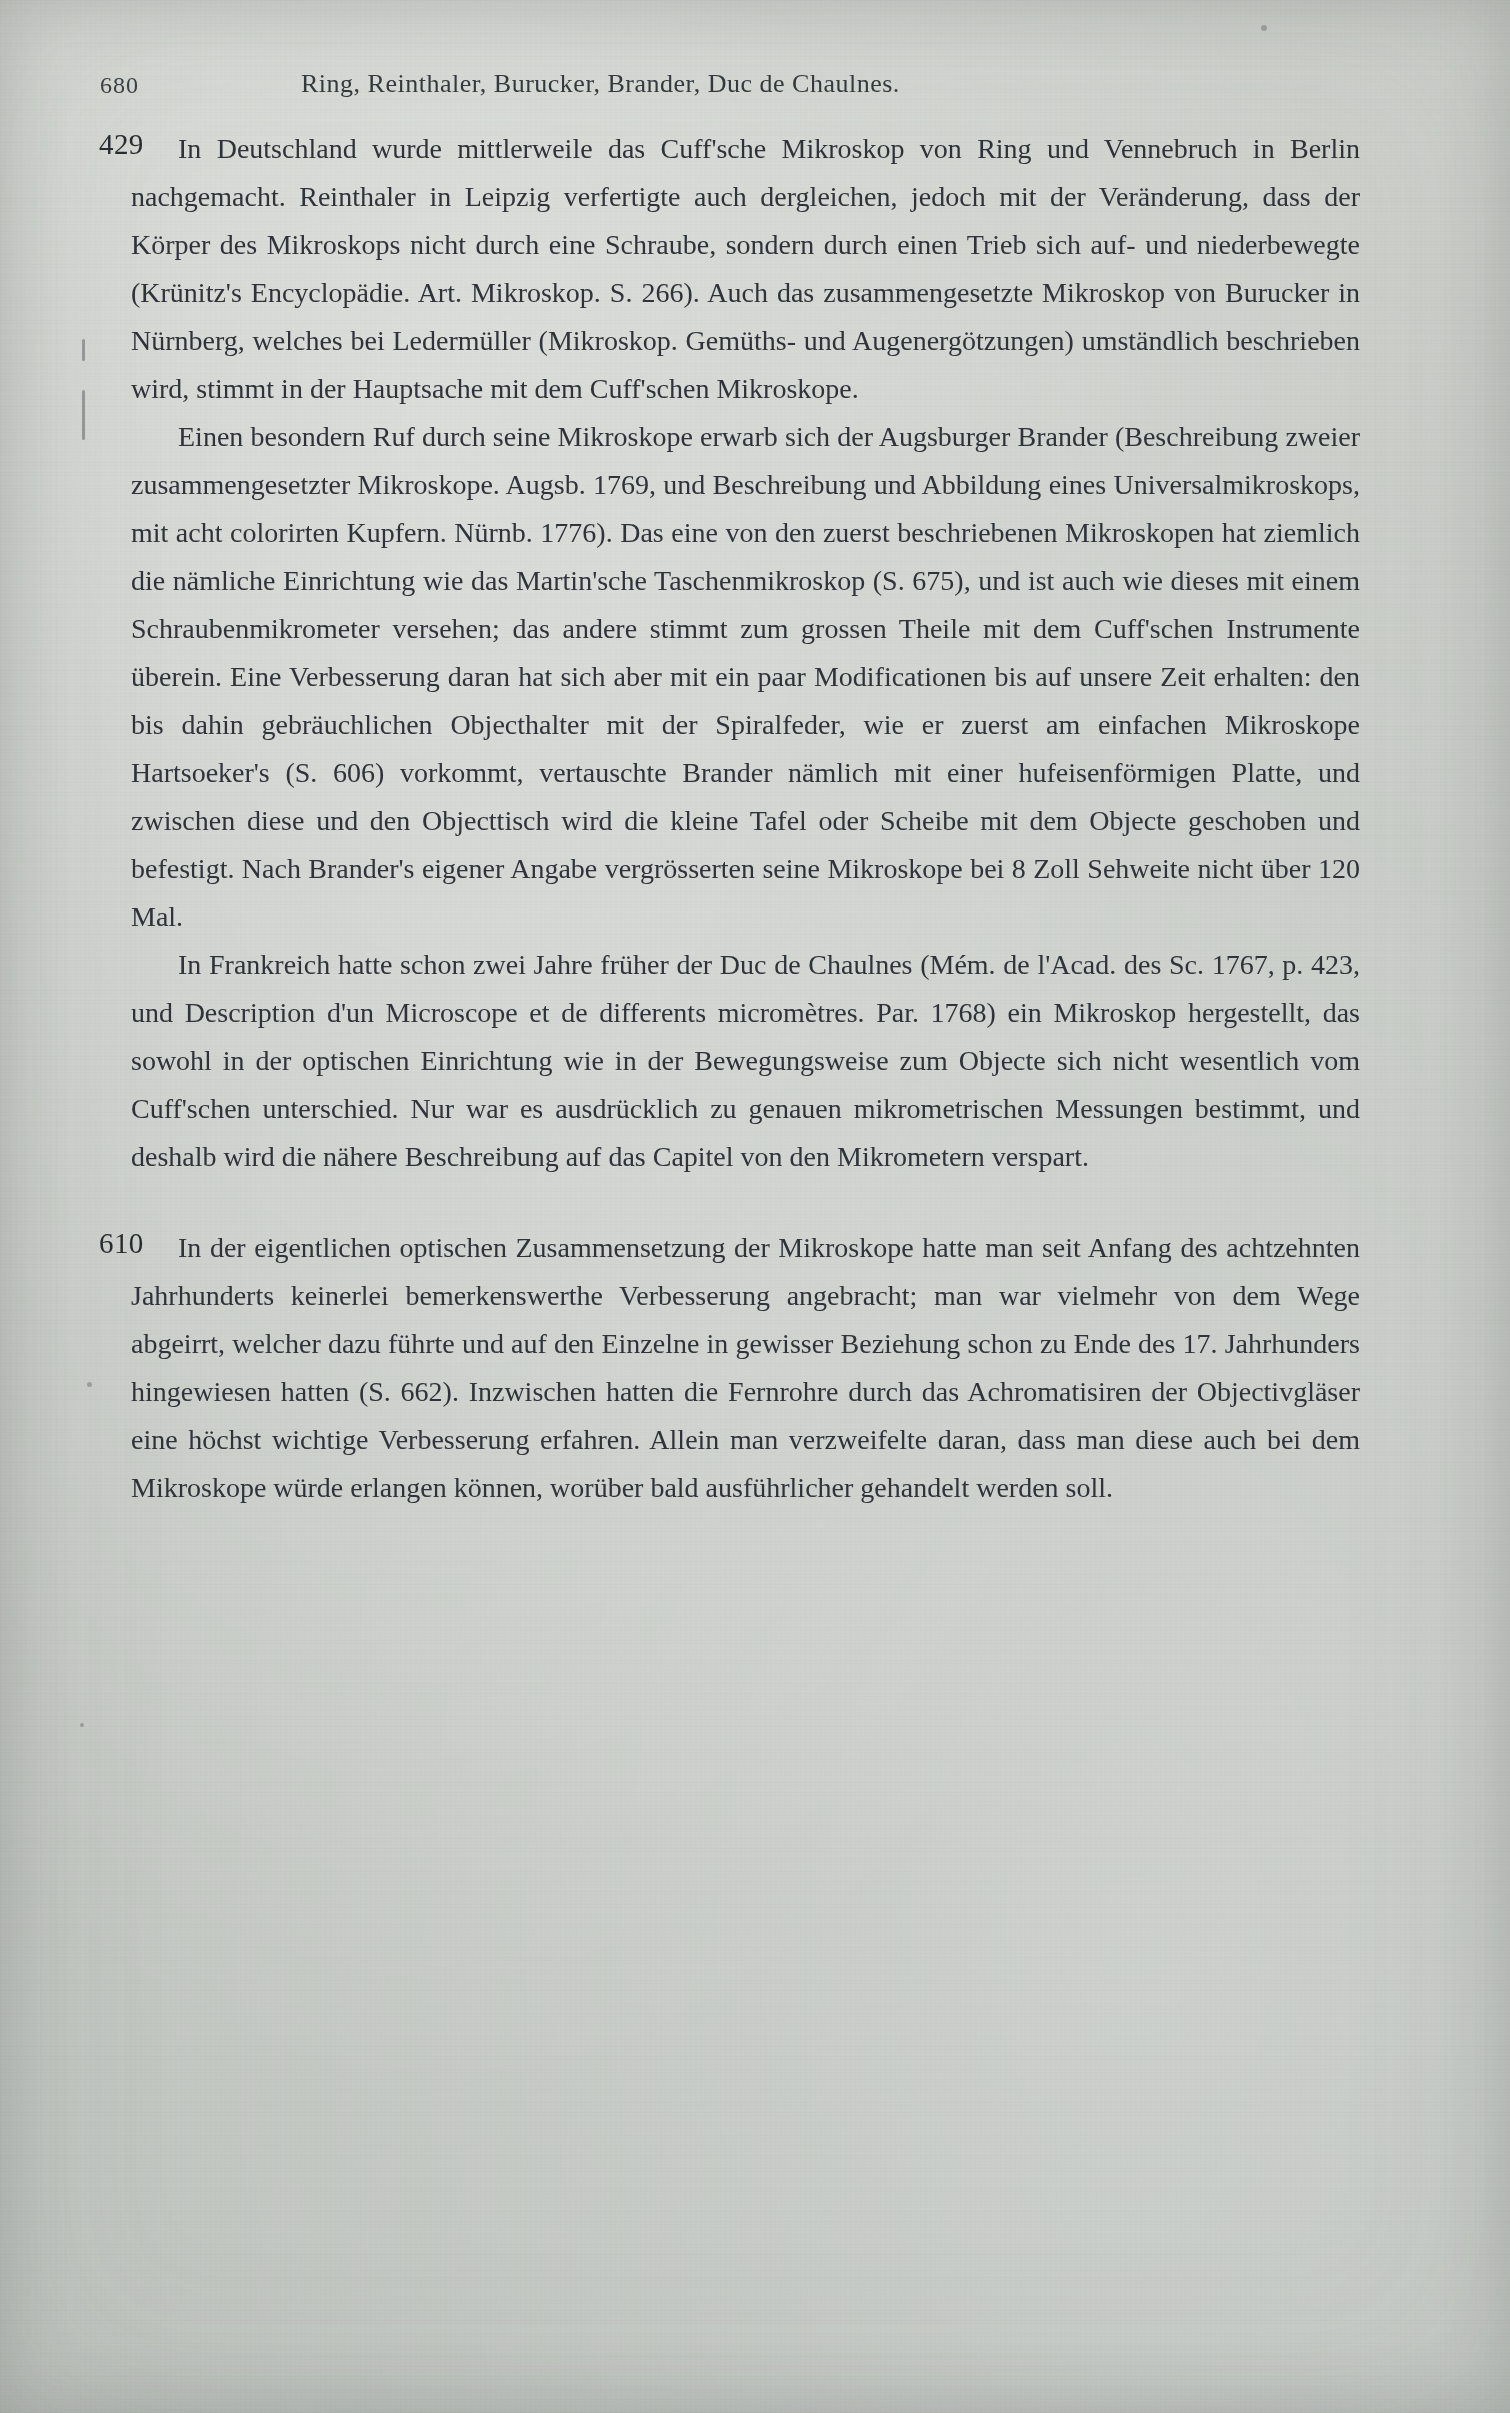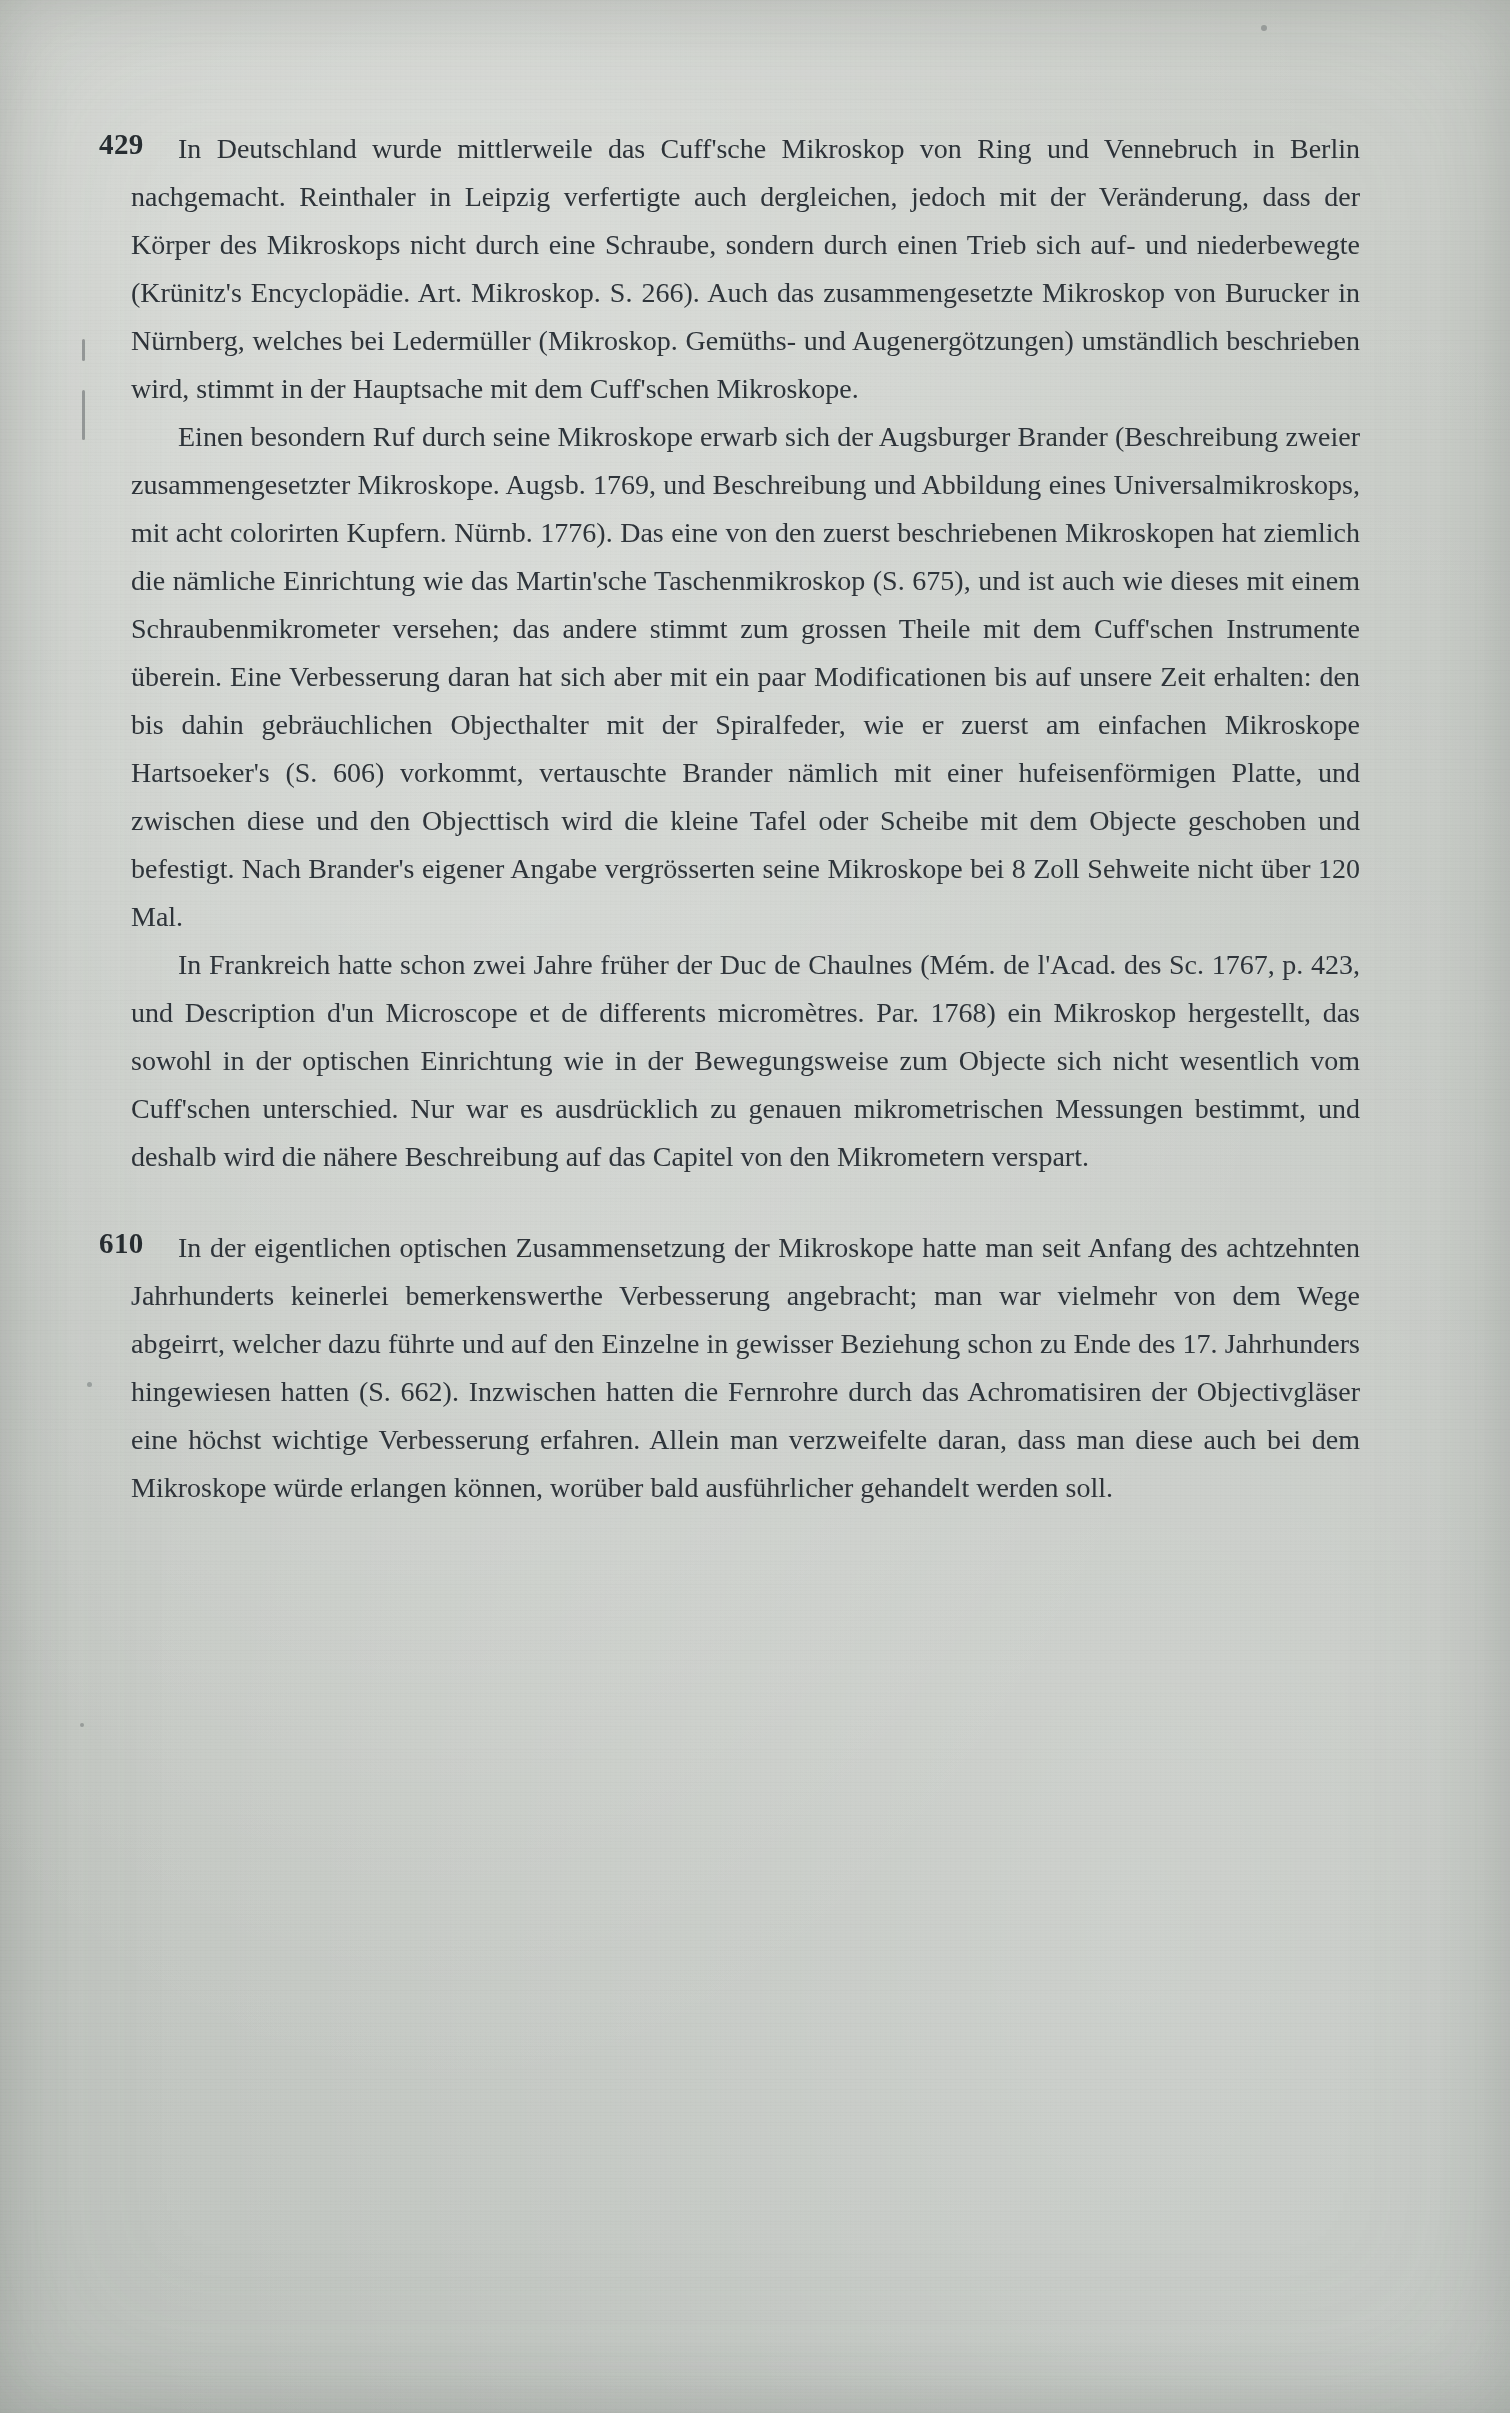--- a/index.html
+++ b/index.html
@@ -85,21 +85,21 @@
   }
   .section {
     position: relative;
     margin-bottom: 0px;
   }
   .secnum {
     position: absolute;
     left: 0px;
     width: 84px;
     font-size: 29px;
-    font-weight: 700;
+    font-weight: 400;
     letter-spacing: 0.4px;
     color: #272d31;
   }
   .para {
     font-size: 28px;
     line-height: 48px;
     text-align: justify;
     text-justify: inter-word;
     margin: 0;
     color: #2e343a;
@@ -132,20 +132,24 @@
   }
 </style>
 </head>
 <body>
 
 <div class="page">
   <div class="grain"></div>
 
   <div class="content">
 
+    <div class="running-head">
+      <div class="folio">680</div>
+      <div class="head-title">Ring, Reinthaler, Burucker, Brander, Duc de Chaulnes.</div>
+    </div>
 
     <div class="textblock">
 
       <div class="section">
         <div class="secnum" style="top:3.3px;">429</div>
 
         <p class="para indent-first p-offset">In Deutschland wurde mittlerweile das Cuff'sche Mikroskop von Ring und Vennebruch in Berlin nachgemacht. Reinthaler in Leipzig verfertigte auch dergleichen, jedoch mit der Veränderung, dass der Körper des Mikroskops nicht durch eine Schraube, sondern durch einen Trieb sich auf- und niederbewegte (Krünitz's Encyclopädie. Art. Mikroskop. S. 266). Auch das zusammengesetzte Mikroskop von Burucker in Nürnberg, welches bei Ledermüller (Mikroskop. Gemüths- und Augenergötzungen) umständlich beschrieben wird, stimmt in der Hauptsache mit dem Cuff'schen Mikroskope.</p>
 
         <p class="para indent-first p-offset">Einen besondern Ruf durch seine Mikroskope erwarb sich der Augsburger Brander (Beschreibung zweier zusammengesetzter Mikroskope. Augsb. 1769, und Beschreibung und Abbildung eines Universalmikroskops, mit acht colorirten Kupfern. Nürnb. 1776). Das eine von den zuerst beschriebenen Mikroskopen hat ziemlich die nämliche Einrichtung wie das Martin'sche Taschenmikroskop (S. 675), und ist auch wie dieses mit einem Schraubenmikrometer versehen; das andere stimmt zum grossen Theile mit dem Cuff'schen Instrumente überein. Eine Verbesserung daran hat sich aber mit ein paar Modificationen bis auf unsere Zeit erhalten: den bis dahin gebräuchlichen Objecthalter mit der Spiralfeder, wie er zuerst am einfachen Mikroskope Hartsoeker's (S. 606) vorkommt, vertauschte Brander nämlich mit einer hufeisenförmigen Platte, und zwischen diese und den Objecttisch wird die kleine Tafel oder Scheibe mit dem Objecte geschoben und befestigt. Nach Brander's eigener Angabe vergrösserten seine Mikroskope bei 8 Zoll Sehweite nicht über 120 Mal.</p>
 

